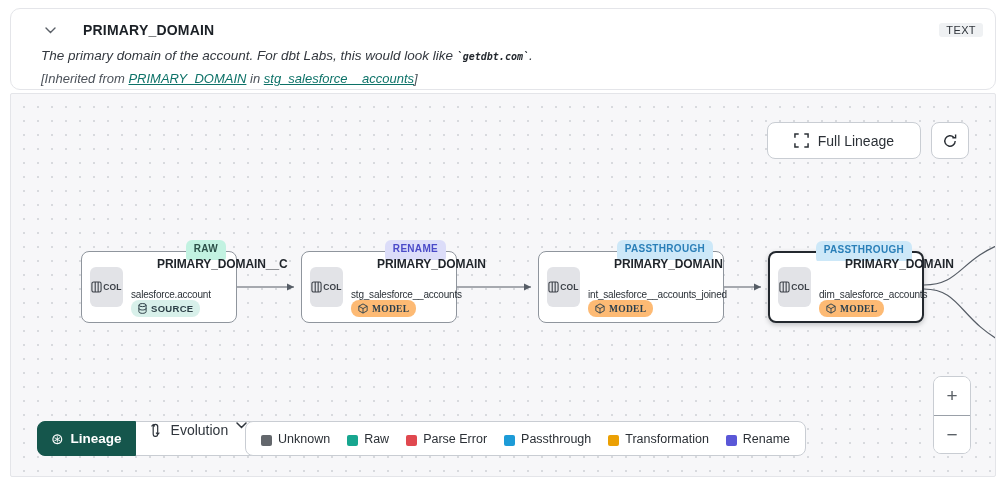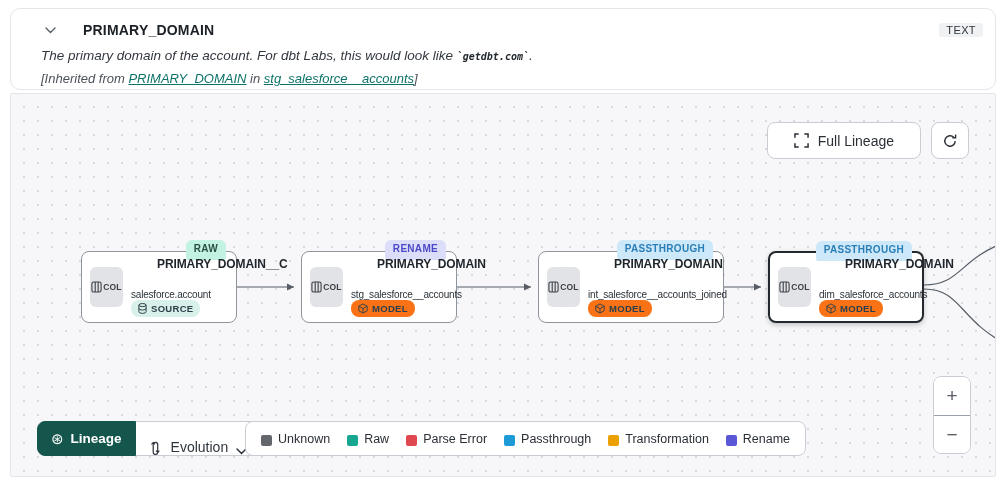--- a/index.html
+++ b/index.html
@@ -48,29 +48,29 @@
   .node-body { position:relative; z-index:1; display:flex; align-items:center; gap:8px; width:100%; height:100%; background:#fff; border-radius:7px; }
   .col-chip { flex:0 0 33px; height:40px; background:#e2e3e7; border-radius:6px;
     display:flex; flex-direction:row; align-items:center; justify-content:center; gap:1px; color:#3c4148; }
   .col-chip .col-txt { font-size:8.5px; font-weight:bold; letter-spacing:.2px; }
   .node-main { display:flex; flex-direction:column; align-items:flex-start; overflow:visible; }
   .node-title { font-size:12px; font-weight:bold; color:#1f242a; white-space:nowrap; letter-spacing:-0.1px;padding-left:26px; }
   .node-sub { font-size:10px; color:#2c3238; margin-top:18px; white-space:nowrap; letter-spacing:-0.2px; }
   .kind-chip { display:flex; align-items:center; gap:4px; font-size:9.5px; font-weight:bold;
     color:#2c3e46; padding:3px 7px; border-radius:8px; letter-spacing:.3px; }
   .kind-chip.source { background:#d8f0ea; }
-  .kind-chip.model  { background:#f97316; color:#2a3f4d; }
+  .kind-chip.model  { background:#fdba74; color:#2a3f4d;font-family:Liberation Serif, serif; }
 
   
   .bl-controls { position:absolute; left:26px; top:327px; display:flex; align-items:stretch; height:35px; }
   .lenses-seg { background:#15564c; color:#fff; border:1px solid #15564c; border-radius:8px 0 0 8px;
     display:flex; align-items:center; gap:7px; padding:0 13px; font-size:13.5px; font-weight:bold; cursor:pointer; }
   .lens-glyph { font-size:15px; line-height:1; font-weight:normal; }
   .evo-seg { background:#fff; border:1px solid #c9cdd3; border-left:none; border-radius:0 8px 8px 0;
-    display:flex; align-items:flex-end; gap:8px; padding:0 13px; font-size:14px; color:#2f353c; cursor:pointer; }
+    display:flex; align-items:flex-start; gap:8px; padding:0 13px; font-size:14px; color:#2f353c; cursor:pointer; }
 
   .legend-box { position:absolute; left:234px; top:327px; height:35px; background:#fff; border:1px solid #c9cdd3;
     border-radius:8px; display:flex; align-items:center; gap:17px; padding:0 15px; }
   .legend-item { display:flex; align-items:flex-end; gap:6px; font-size:12.5px; color:#2b3036; }
   .legend-swatch { width:11px; height:11px; border-radius:2px; display:inline-block; }
 
   
   .zoom-ctl { position:absolute; left:922px; top:282px; width:38px; border:1px solid #c9cdd3; border-radius:8px;
     background:#fff; overflow:hidden; display:flex; flex-direction:column; }
   .zoom-btn { height:38px; background:#fff; border:none; font-size:19px; color:#5a6066; cursor:pointer;

